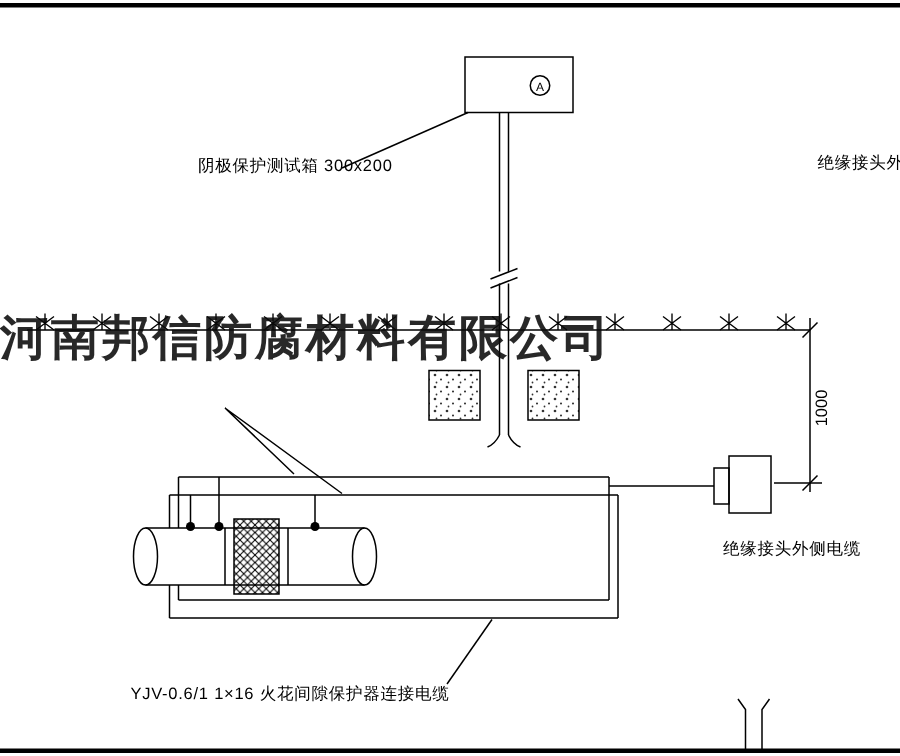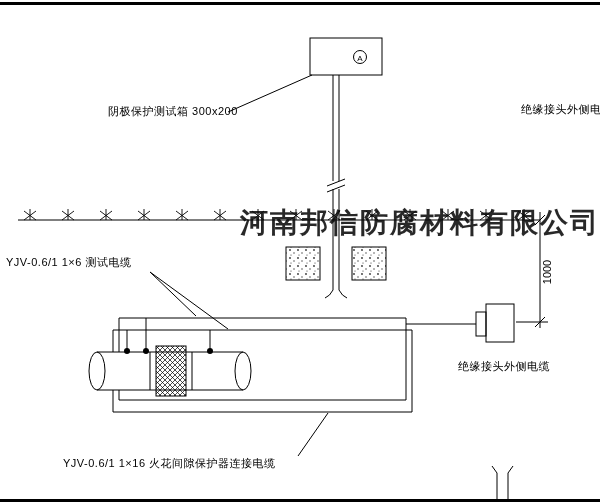--- a/index.html
+++ b/index.html
@@ -2,26 +2,26 @@
 <html><head>
 <meta charset="utf-8">
 <style>
   html,body{margin:0;padding:0;background:#fff;}
   .canvas{
     position:relative;width:600px;height:504px;background:#ffffff;
     overflow:hidden;font-family:"Liberation Sans",sans-serif;color:#000;
   }
   .lbl{
     position:absolute;font-size:11px;line-height:13px;color:#000;
-    white-space:nowrap;letter-spacing:0.5px;
+    white-space:nowrap;letter-spacing:0.5px;margin-left:24px;
   }
   .watermark{
-    position:absolute;top:204px;left:0;width:100%;text-align:right;
+    position:absolute;top:204px;left:0;width:100%;text-align:left;
     font-family:"Liberation Serif","DejaVu Serif",serif;font-weight:700;
-    font-size:28px;letter-spacing:2px;color:rgba(10,10,10,0.88);
+    font-size:32px;letter-spacing:2px;color:rgba(10,10,10,0.88);
     pointer-events:none;z-index:5;
   }
   svg.draw{position:absolute;top:0;left:0;z-index:1;}
   .lbl{z-index:3;}
 </style>
 </head>
 <body>
 
 <div class="canvas">
 
@@ -122,20 +122,19 @@
       <path d="M298,456 L328,413"></path>
     </g>
 
     <path d="M492,466 L497,473 L497,500 M513,466 L508,473 L508,500"></path>
   </svg>
 
   <div class="lbl" style="left:108px;top:105px;">阴极保护测试箱 300x200</div>
 
   <div class="lbl" style="left:521px;top:103px;">绝缘接头外侧电缆</div>
 
-  <div class="lbl" style="left:6px;top:256px;">YJV-0.6/1 1×6  测试电缆</div>
 
   <div class="lbl" style="left:458px;top:360px;">绝缘接头外侧电缆</div>
 
   <div class="lbl" style="left:63px;top:457px;">YJV-0.6/1 1×16  火花间隙保护器连接电缆</div>
 
   <div class="watermark">河南邦信防腐材料有限公司</div>
 </div>
 
 </body></html>

